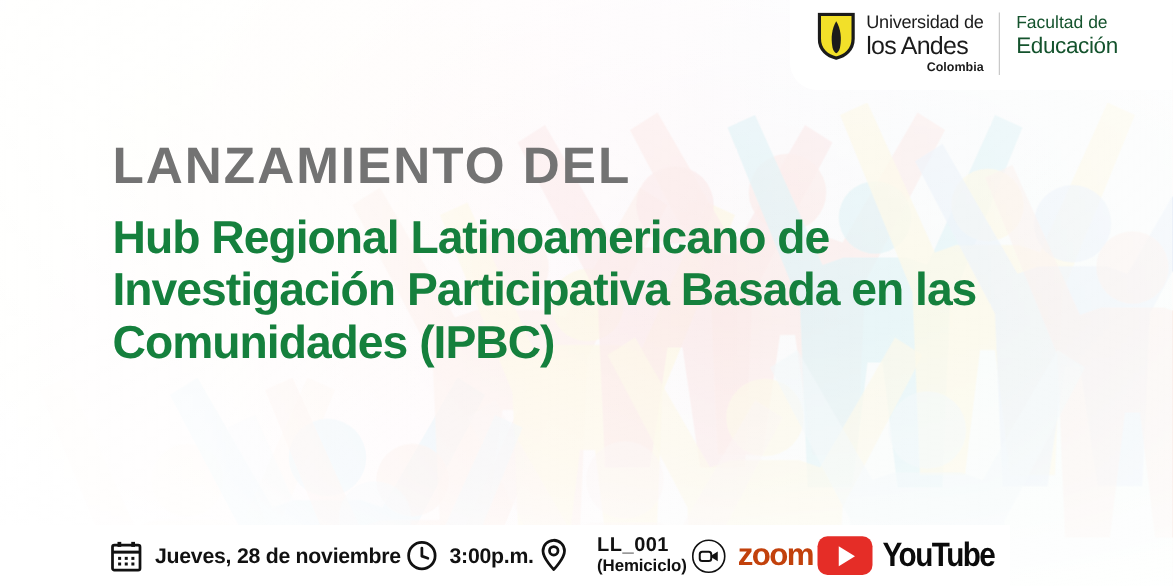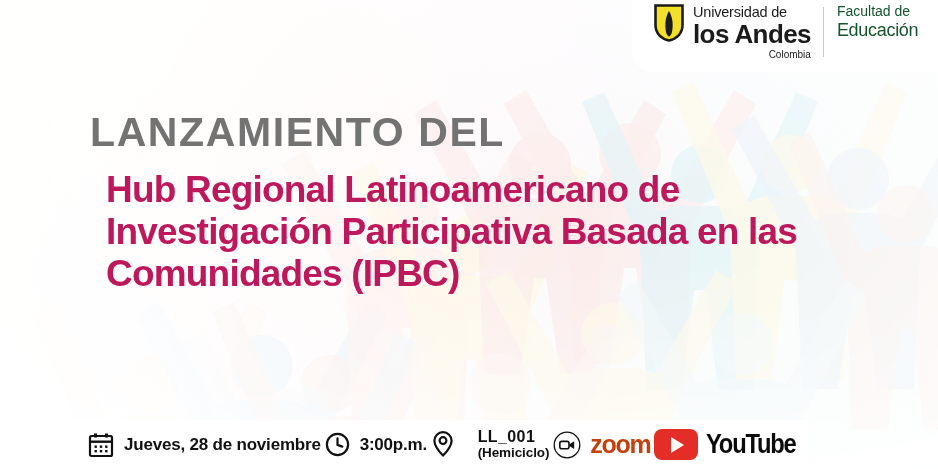--- a/index.html
+++ b/index.html
@@ -94,29 +94,29 @@
     line-height: 1.0;
     color: #1b1b1b;
   }
   .uni-l1 {
     font-size: 14.5px;
     font-weight: 400;
     letter-spacing: -0.2px;
     white-space: nowrap;
   }
   .uni-l2 {
-    font-size: 26px;
-    font-weight: 700;
+    font-size: 20px;
+    font-weight: 400;
     letter-spacing: -0.6px;
     margin-top: 1px;
     white-space: nowrap;
   }
   .uni-l3 {
     font-size: 10px;
-    font-weight: 400;
+    font-weight: 700;
     text-align: right;
     margin-top: 3px;
     letter-spacing: 0px;
   }
   .logo-divider {
     width: 1px;
     height: 50px;
     background: #c9c9c9;
     margin: 0 13px 0 12px;
     align-self: center;
@@ -147,24 +147,24 @@
   .kicker {
     font-size: 41px;
     font-weight: 800;
     color: #737373;
     letter-spacing: 1.6px;
     line-height: 1.0;
     margin: 0;
     font-stretch: condensed;
   }
   .title {
-    margin: 16px 0 0 16px;
+    margin: 16px 0 0 0;
     font-size: 37px;
     font-weight: 700;
-    color: #be185d;
+    color: #15803d;
     line-height: 1.14;
     letter-spacing: -0.8px;
     max-width: 760px;
   }
 
   
   .infobar {
     position: absolute;
     left: 0;
     bottom: 0;

